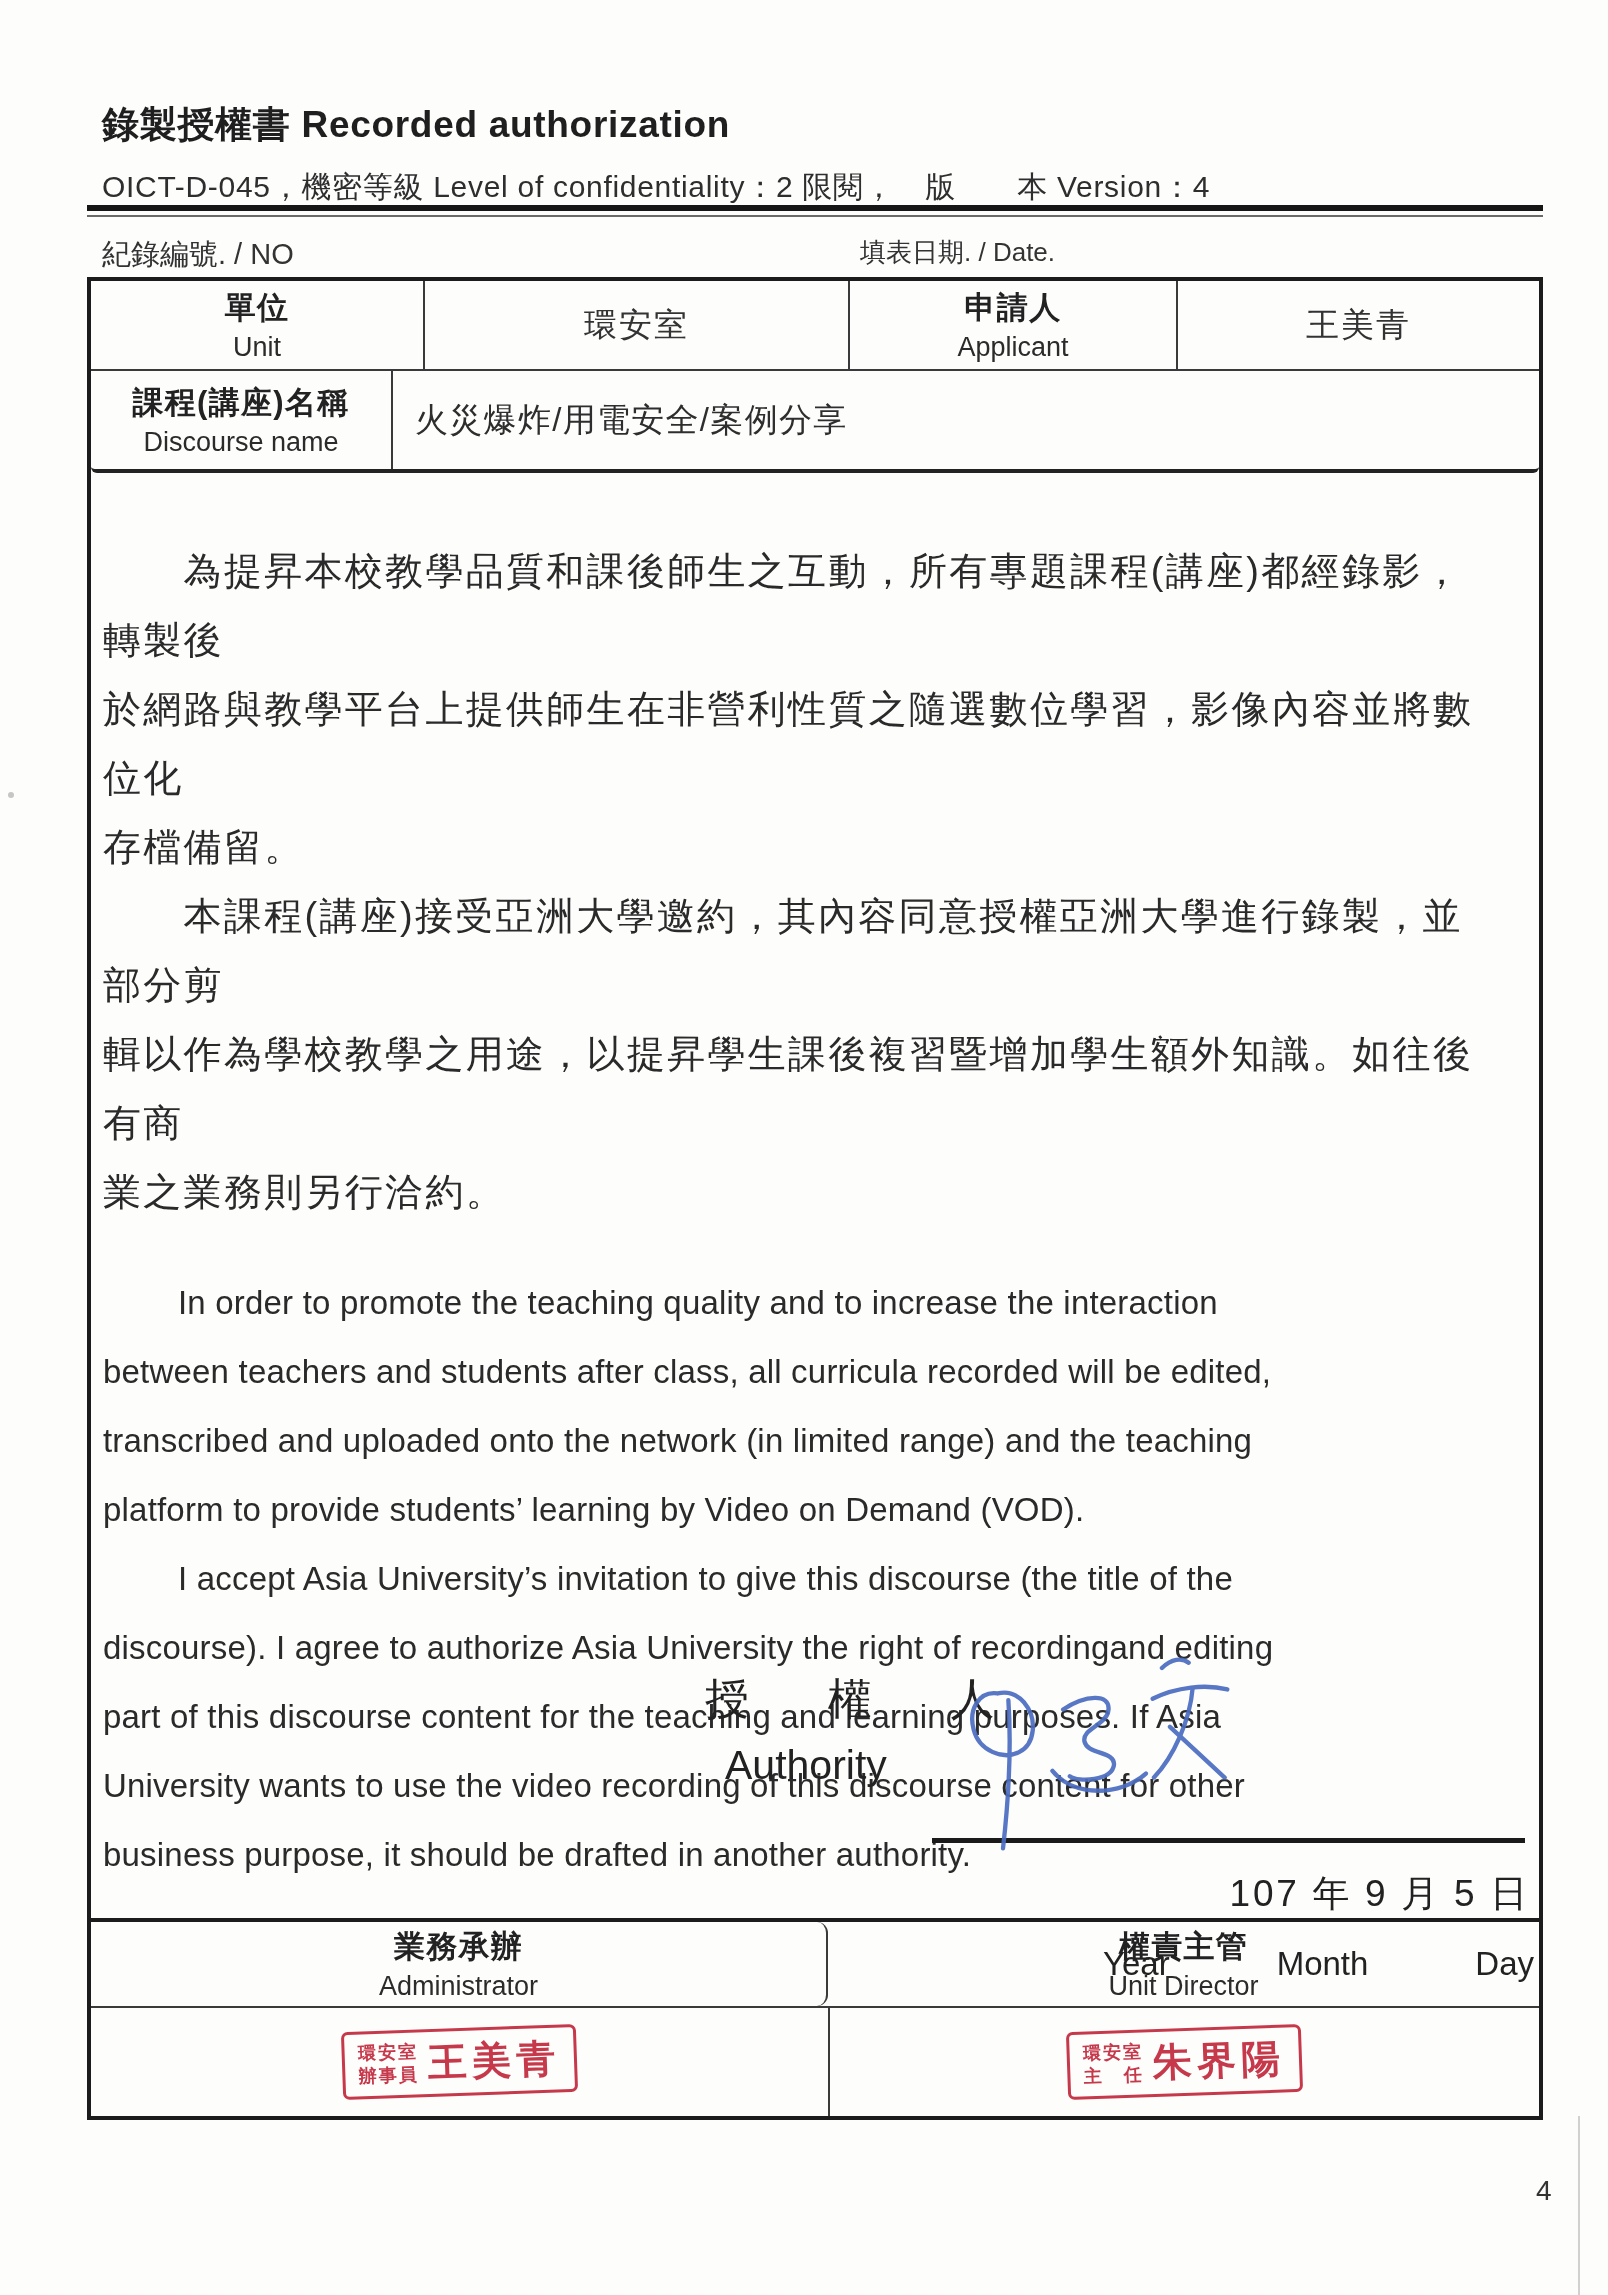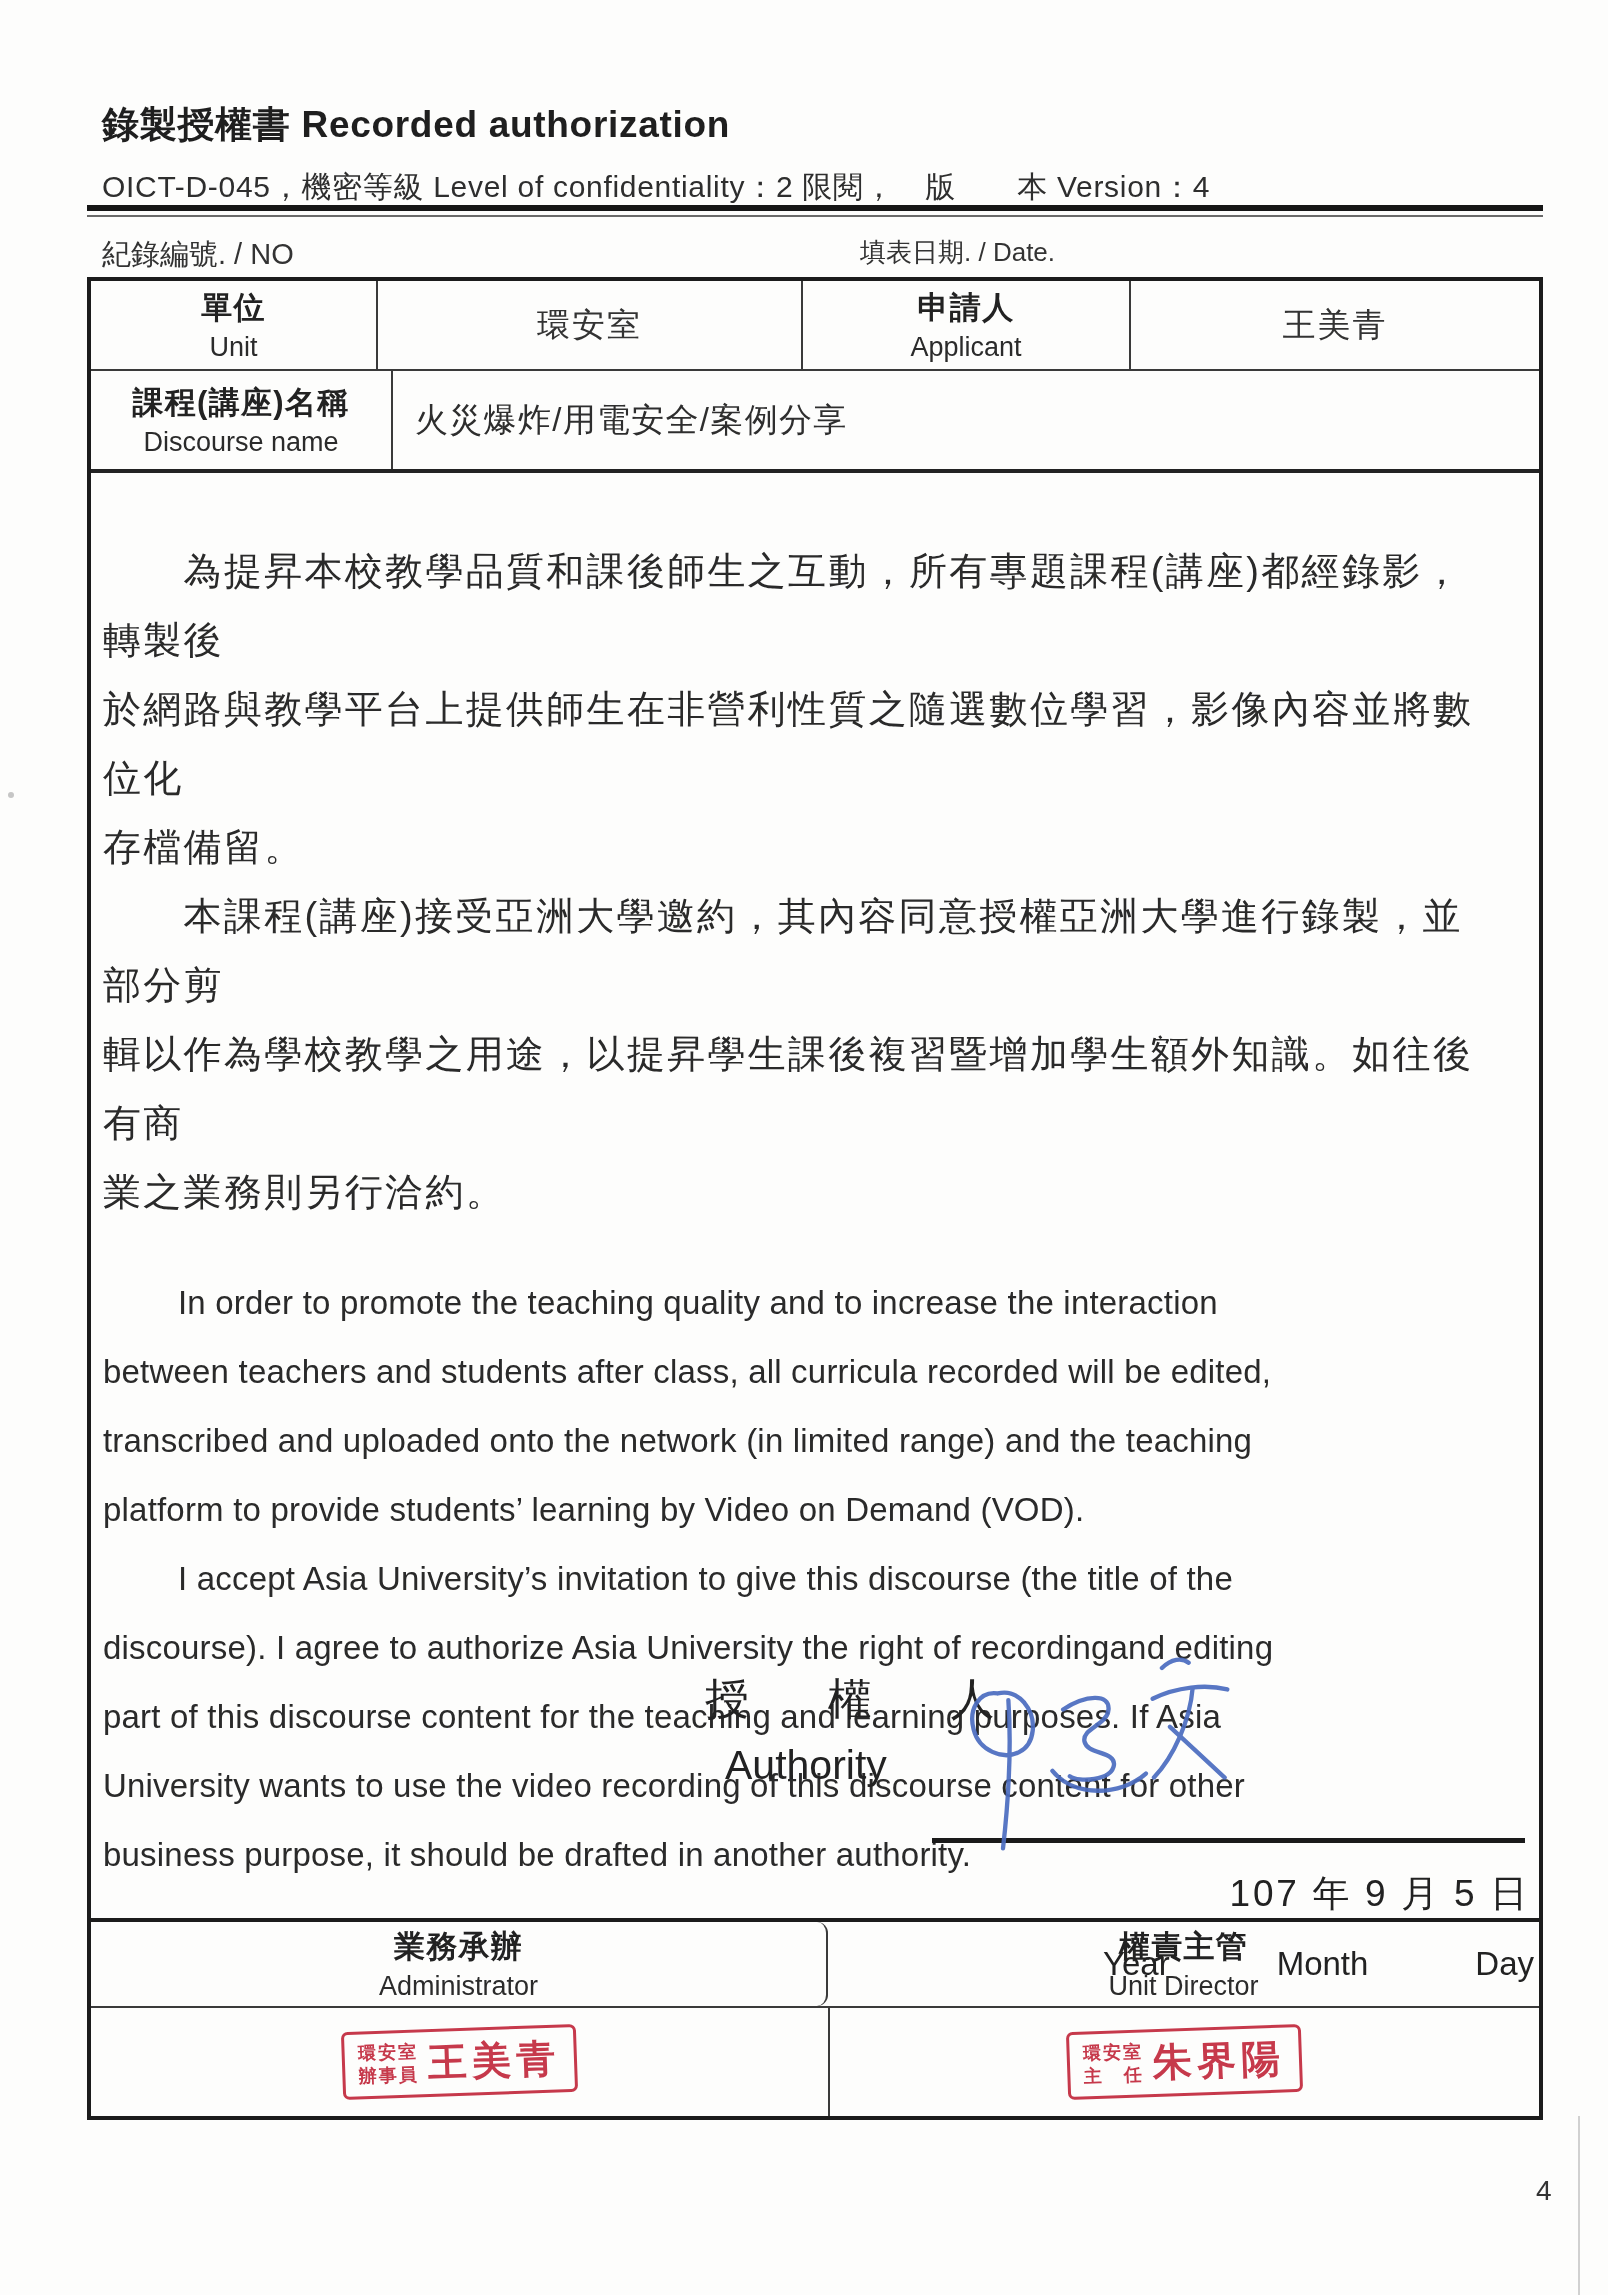--- a/index.html
+++ b/index.html
@@ -14,28 +14,28 @@
   #docline{left:102px;top:167px;font-size:30px;color:#2e2e2e;letter-spacing:0.7px;}
   #rule1{left:87px;top:205px;width:1456px;height:6px;background:#161616;}
   #rule2{left:87px;top:215px;width:1456px;height:2px;background:#6a6a6a;}
   #no-label{left:102px;top:235px;font-size:29px;color:#333;text-align:right;}
   #date-label{left:860px;top:235px;font-size:26px;color:#333;}
 
   
   #main-table{left:87px;top:277px;width:1456px;height:1642px;border:4.7px solid #1c1c1c;border-bottom:none;box-sizing:border-box;background:transparent;}
   .row1{display:flex;height:88px;border-bottom:2px solid #3a3a3a;}
   .cell{display:flex;flex-direction:column;align-items:center;justify-content:center;box-sizing:border-box;}
-  .c1{width:287px;border-right:2px solid #3a3a3a;}
+  .c1{width:334px;border-right:2px solid #3a3a3a;}
   .c2{width:425px;border-right:2px solid #3a3a3a;}
   .c3{width:328px;border-right:2px solid #3a3a3a;}
   .c4{flex:1;}
   .lblzh{font-size:31px;font-weight:600;color:#222;letter-spacing:1.3px;}
   .lblen{font-size:27px;color:#2b2b2b;margin-top:2.7px;}
   .val{font-size:33px;color:#333;letter-spacing:2px;}
-  .row2{display:flex;height:98px;border-bottom:4.7px solid #232323;}
+  .row2{display:flex;height:98px;border-bottom:4.7px solid #232323;border-radius:6px;}
   .r2label{width:302px;border-right:2px solid #3a3a3a;}
   .r2value{flex:1;display:flex;align-items:center;padding-left:22px;font-size:33px;letter-spacing:1.3px;color:#2e2e2e;box-sizing:border-box;}
 
   
   .bodycell{position:relative;padding:0 47px 0 12px;}
   .zh-par{font-size:38px;line-height:69px;letter-spacing:2.3px;color:#2a2a2a;white-space:pre-wrap;}
   .en-par{font-size:33px;line-height:69px;letter-spacing:0.2px;color:#2a2a2a;white-space:pre-wrap;}
   #zh-p1{margin-top:64px;}
   #en-p1{margin-top:41px;}
 

